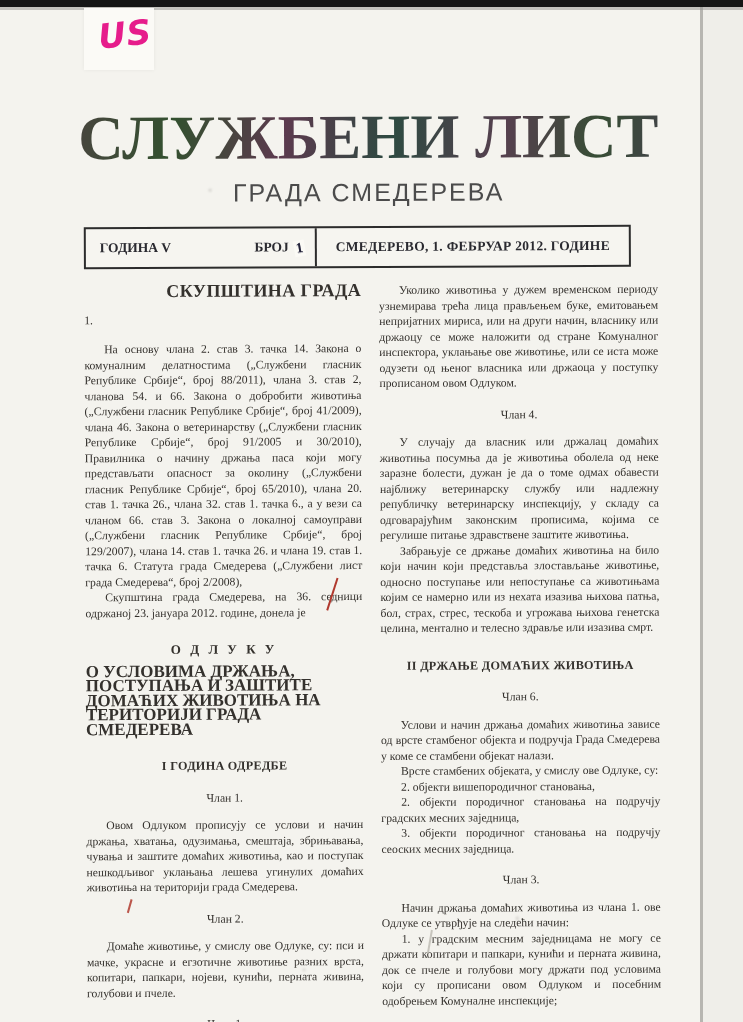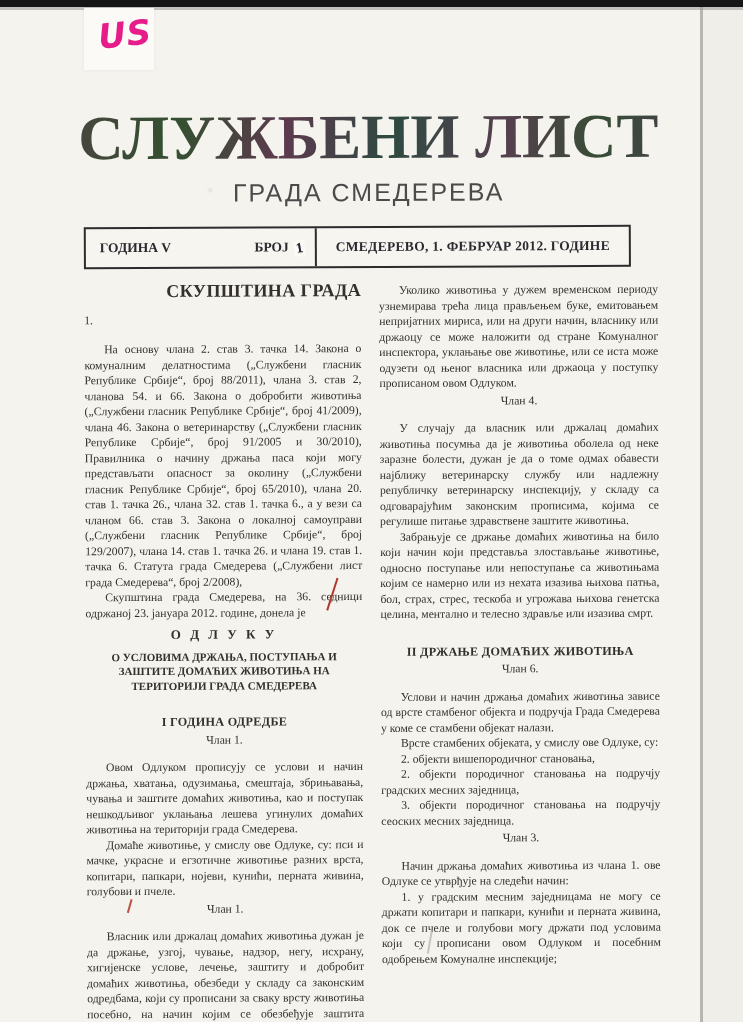--- a/index.html
+++ b/index.html
@@ -64,24 +64,24 @@
     position:absolute;top:283px;
     font-size:11.7px;line-height:15.5px;text-align:justify;color:#34312d;
   }
   .col-left{left:85px;width:277px;}
   .col-right{left:380px;width:279px;}
   .blk{margin:0;}
   .section-title{text-align:right;font-weight:bold;font-size:18px;letter-spacing:.4px;}
   .item-number{margin:13px 0 14px;text-align:left;}
   .para{text-indent:1.7em;}
   .para-tight{text-indent:1.7em;margin:0;}
-  .decision-word{margin:6px 0 7px;text-align:center;font-weight:bold;font-size:13px;letter-spacing:3px;}
-  .decision-title{text-align:center;font-weight:bold;font-size:11px;line-height:14.6px;}
+  .decision-word{margin:21px 0 7px;text-align:center;font-weight:bold;font-size:13px;letter-spacing:3px;}
+  .decision-title{text-align:left;font-weight:bold;font-size:17px;line-height:14.6px;}
   .subheading{margin:22px 0 0;text-align:center;font-size:12.2px;letter-spacing:.3px;font-weight:bold;}
-  .clan{margin:2px 0 12px;text-align:center;}
+  .clan{margin:16px 0 12px;text-align:center;}
 </style>
 </head>
 <body>
 
 <div class="paper"></div>
 <div class="paper-right-strip"></div>
 <div class="paper-right-edge"></div>
 <div class="scan-top-edge"></div>
 <div class="scan-top-soft"></div>
 
@@ -112,20 +112,21 @@
   <div class="col col-left" id="col-left">
       <div class="blk section-title">СКУПШТИНА ГРАДА</div>
       <div class="blk item-number">1.</div>
       <div class="blk para">На основу члана 2. став 3. тачка 14. Закона о комуналним делатностима („Службени гласник Републике Србије“, број 88/2011), члана 3. став 2, чланова 54. и 66. Закона о добробити животиња („Службени гласник Републике Србије“, број 41/2009), члана 46. Закона о ветеринарству („Службени гласник Републике Србије“, број 91/2005 и 30/2010), Правилника о начину држања паса који могу представљати опасност за околину („Службени гласник Републике Србије“, број 65/2010), члана 20. став 1. тачка 26., члана 32. став 1. тачка 6., а у вези са чланом 66. став 3. Закона о локалној самоуправи („Службени гласник Републике Србије“, број 129/2007), члана 14. став 1. тачка 26. и члана 19. став 1. тачка 6. Статута града Смедерева („Службени лист града Смедерева“, број 2/2008),</div>
       <div class="blk para">Скупштина града Смедерева, на 36. седници одржаној 23. јануара 2012. године, донела је</div>
       <div class="blk decision-word">О Д Л У К У</div>
       <div class="blk decision-title">О УСЛОВИМА ДРЖАЊА, ПОСТУПАЊА И ЗАШТИТЕ ДОМАЋИХ ЖИВОТИЊА НА ТЕРИТОРИЈИ ГРАДА СМЕДЕРЕВА</div>
       <div class="blk subheading">I ГОДИНА ОДРЕДБЕ</div>
       <div class="blk clan">Члан 1.</div>
       <div class="blk para">Овом Одлуком прописују се услови и начин држања, хватања, одузимања, смештаја, збрињавања, чувања и заштите домаћих животиња, као и поступак нешкодљивог уклањања лешева угинулих домаћих животиња на територији града Смедерева.</div>
+      <div class="blk clan">Члан 2.</div>
       <div class="blk para">Домаће животиње, у смислу ове Одлуке, су: пси и мачке, украсне и егзотичне животиње разних врста, копитари, папкари, нојеви, кунићи, перната живина, голубови и пчеле.</div>
       <div class="blk clan">Члан 1.</div>
       <div class="blk para">Власник или држалац домаћих животиња дужан је да држање, узгој, чување, надзор, негу, исхрану, хигијенске услове, лечење, заштиту и добробит домаћих животиња, обезбеди у складу са законским одредбама, који су прописани за сваку врсту животиња посебно, на начин којим се обезбеђује заштита животне околине од загађења било које врсте, као и потпуна заштита од узнемиравања трећих лица.</div>
     </div>
   <div class="col col-right" id="col-right">
       <div class="blk para">Уколико животиња у дужем временском периоду узнемирава трећа лица прављењем буке, емитовањем непријатних мириса, или на други начин, власнику или држаоцу се може наложити од стране Комуналног инспектора, уклањање ове животиње, или се иста може одузети од њеног власника или држаоца у поступку прописаном овом Одлуком.</div>
       <div class="blk clan">Члан 4.</div>
       <div class="blk para">У случају да власник или држалац домаћих животиња посумња да је животиња оболела од неке заразне болести, дужан је да о томе одмах обавести најближу ветеринарску службу или надлежну републичку ветеринарску инспекцију, у складу са одговарајућим законским прописима, којима се регулише питање здравствене заштите животиња.</div>
       <div class="blk para">Забрањује се држање домаћих животиња на било који начин који представља злостављање животиње, односно поступање или непоступање са животињама којим се намерно или из нехата изазива њихова патња, бол, страх, стрес, тескоба и угрожава њихова генетска целина, ментално и телесно здравље или изазива смрт.</div>
       <div class="blk subheading">II ДРЖАЊЕ ДОМАЋИХ ЖИВОТИЊА</div>

